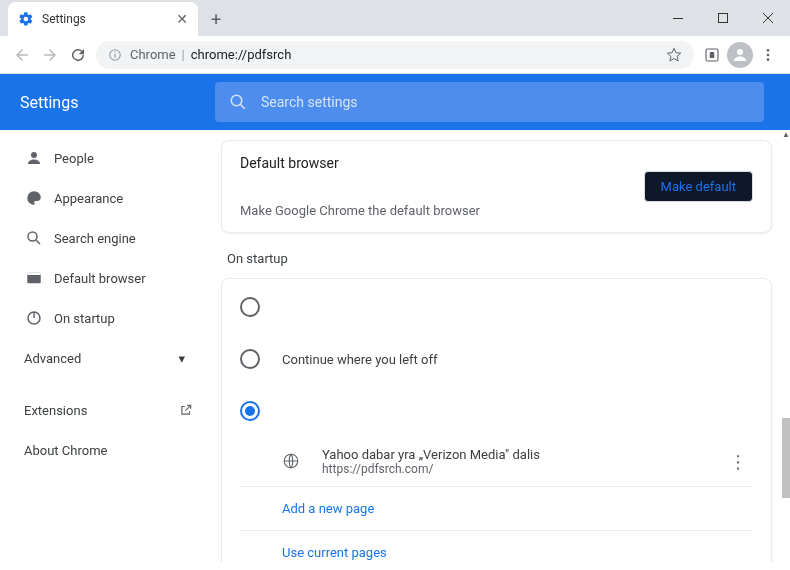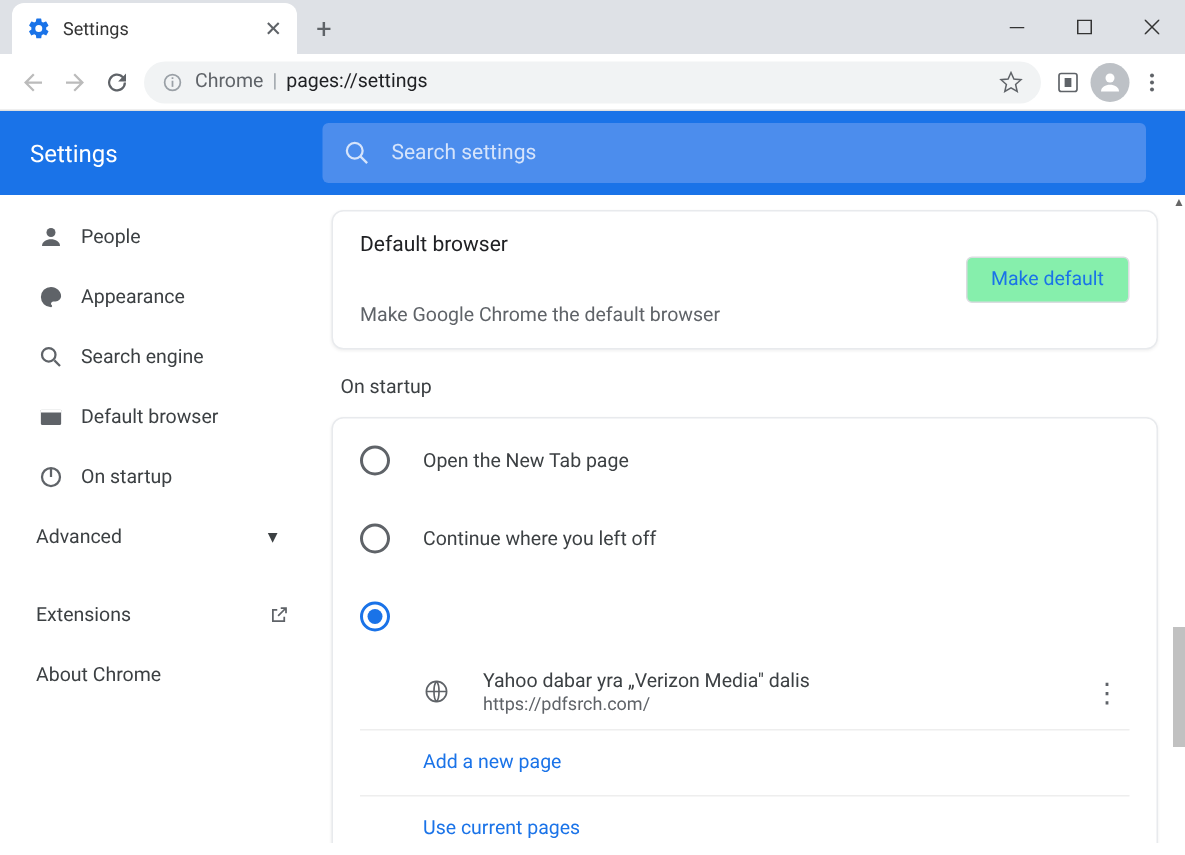--- a/index.html
+++ b/index.html
@@ -38,21 +38,21 @@
 .side-item .icon { width: 20px; color: #5f6368; display: flex; align-items: center; justify-content: center; }
 .side-advanced { height: 40px; display: flex; align-items: center; padding-left: 24px; padding-right: 30px; font-size: 13px; color: #3c4043; justify-content: space-between; }
 .side-link { height: 40px; display: flex; align-items: center; padding-left: 24px; padding-right: 22px; font-size: 13px; color: #3c4043; justify-content: space-between; }
 .content { flex: 1; padding: 10px 18px 0 6px; position: relative; overflow: hidden; }
 
 
 .card { background: #fff; border: 1px solid #e8eaed; border-radius: 8px; padding: 14px 18px; margin-bottom: 18px; box-shadow: 0 1px 2px rgba(60,64,67,0.08); }
 .default-browser-card { display: flex; align-items: center; justify-content: space-between; }
 .dbc-left .h { font-size: 14px; color: #202124; margin-bottom: 2px; }
 .dbc-left .s { font-size: 13px; color: #5f6368; margin-top: 32px; }
-.make-default-btn { border: 1px solid #dadce0; background: #86efac; color: #1a73e8; font-size: 13px; padding: 7px 16px; border-radius: 4px; cursor: pointer; }
+.make-default-btn { border: 1px solid #dadce0; background: #0f172a; color: #1a73e8; font-size: 13px; padding: 7px 16px; border-radius: 4px; cursor: pointer; }
 
 .section-title { font-size: 13px; color: #3c4043; margin: 0 0 12px 6px; }
 
 .radio-row { display: flex; align-items: center; height: 52px; }
 .radio { width: 20px; height: 20px; border: 2px solid #5f6368; border-radius: 50%; margin-right: 22px; }
 .radio.checked { border-color: #1a73e8; position: relative; }
 .radio.checked::after { content: ''; position: absolute; width: 10px; height: 10px; background: #1a73e8; border-radius: 50%; top: 3px; left: 3px; }
 .radio-label { font-size: 13px; color: #3c4043; }
 
 .page-row { display: flex; align-items: center; padding: 10px 0 10px 42px; border-bottom: 1px solid #eee; }
@@ -120,21 +120,21 @@
       </svg>
     </div>
   <div class="omnibox">
     <svg width="14" height="14" viewBox="0 0 24 24">
         <circle cx="12" cy="12" r="9" fill="none" stroke="#9aa0a6" stroke-width="2"></circle>
         <rect x="11" y="10" width="2" height="7" fill="#9aa0a6"></rect>
         <rect x="11" y="6" width="2" height="2" fill="#9aa0a6"></rect>
       </svg>
     <span class="chip" style="margin-left:8px">Chrome</span>
     <span class="sep">|</span>
-    <span class="path">pages://settings</span>
+    <span class="path">chrome://pdfsrch</span>
     <div class="omni-right">
       <span>
           <svg width="16" height="16" viewBox="0 0 24 24">
             <path d="M12 17.3l-6.2 3.7 1.6-7L2 9.2l7.1-.6L12 2l2.9 6.6 7.1.6-5.4 4.8 1.6 7z" fill="none" stroke="#5f6368" stroke-width="1.5"></path>
           </svg>
         </span>
     </div>
   </div>
   <div class="toolbar-icon">
       <svg width="18" height="18" viewBox="0 0 24 24" fill="#5f6368">
@@ -241,21 +241,20 @@
         <div class="s">Make Google Chrome the default browser</div>
       </div>
       <button class="make-default-btn">Make default</button>
     </div>
 
     <div class="section-title">On startup</div>
 
     <div class="card" style="padding-top:2px;padding-bottom:2px">
       <div class="radio-row">
         <div class="radio"></div>
-        <div class="radio-label">Open the New Tab page</div>
       </div>
       <div class="radio-row">
         <div class="radio"></div>
         <div class="radio-label">Continue where you left off</div>
       </div>
       <div class="radio-row">
         <div class="radio checked"></div>
       </div>
 
       <div class="page-row">

